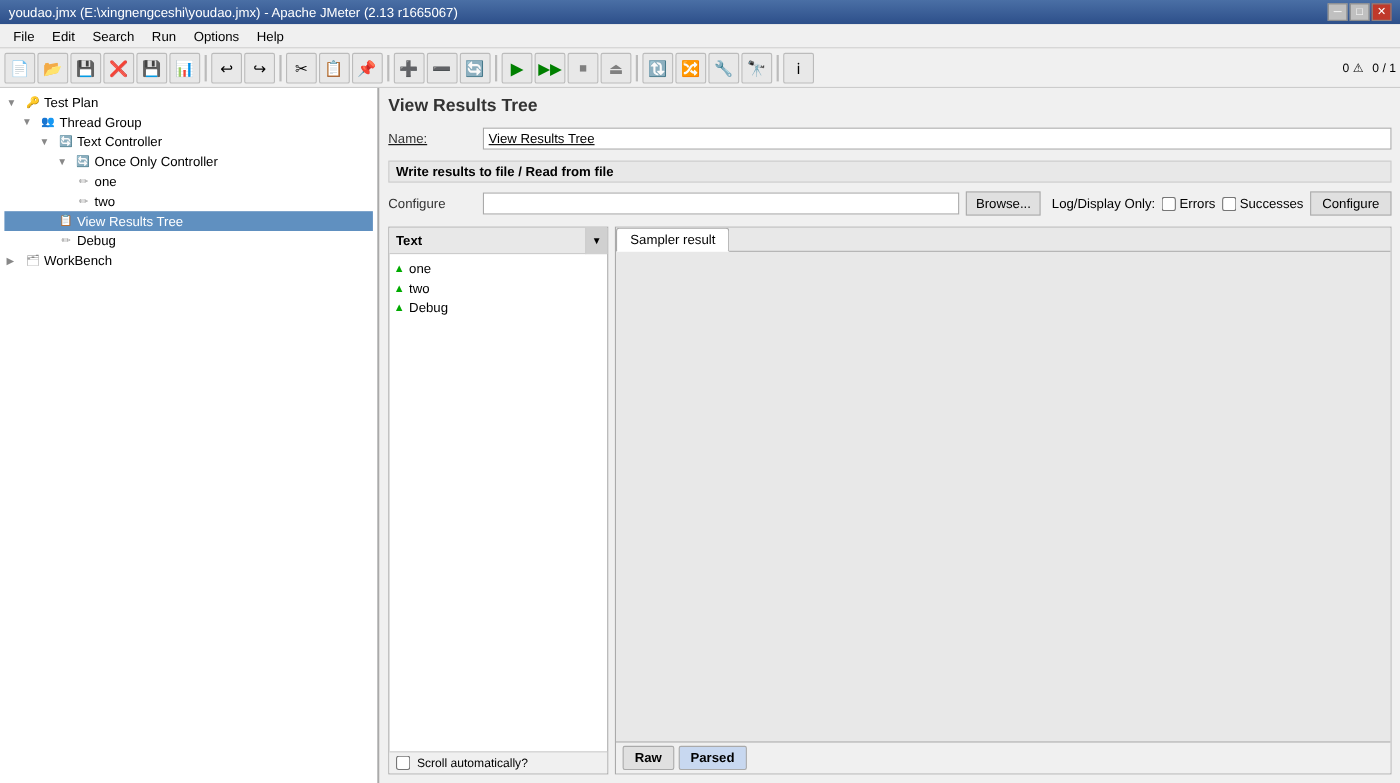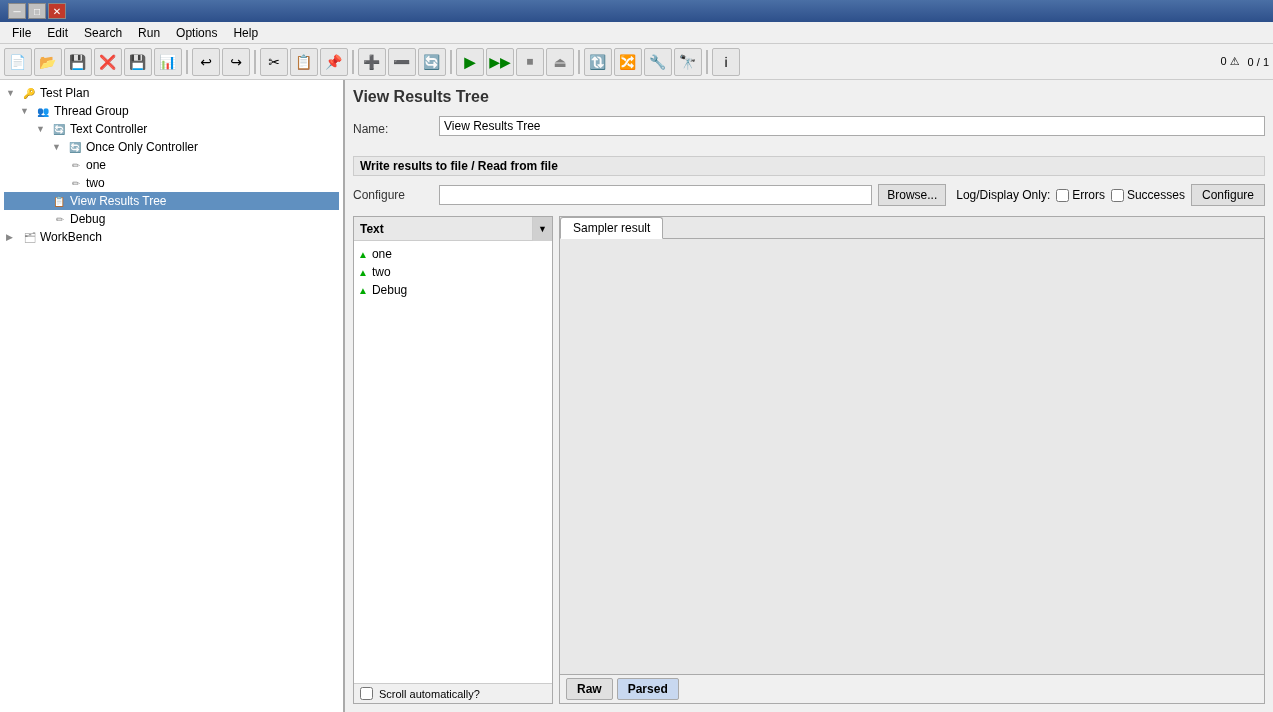--- a/index.html
+++ b/index.html
@@ -104,23 +104,24 @@
 
     #panel-title {
       font-size: 16px;
       font-weight: bold;
       color: #333;
       margin-bottom: 4px;
     }
 
     .form-row {
       display: flex;
-      align-items: flex-end;
+      align-items: center;
       gap: 6px;
-      margin-bottom: 12px;
+      margin-bottom: 2px;
+      text-decoration: underline;
     }
     .form-label { min-width: 80px; font-size: 12px; color: #333; }
     .form-input {
       flex: 1;
       height: 20px;
       border: 1px solid #aaa;
       background: white;
       padding: 1px 4px;
       font-size: 12px;
     }
@@ -269,20 +270,21 @@
       font-size: 12px;
       border-radius: 2px;
       font-weight: bold;
     }
     .parsed-btn { background: #c8d8f0; }
   </style>
 </head>
 <body>
 
 <div id="title-bar">
+  <span>youdao.jmx (E:\xingnengceshi\youdao.jmx) - Apache JMeter (2.13 r1665067)</span>
   <div id="title-bar-controls">
     <div class="title-btn">─</div>
     <div class="title-btn">□</div>
     <div class="title-btn close">✕</div>
   </div>
 </div>
 
 <div id="menu-bar">
   <span class="menu-item">File</span>
   <span class="menu-item">Edit</span>

